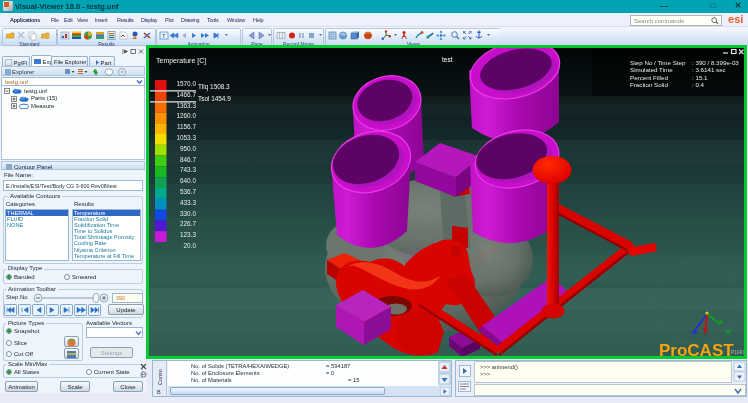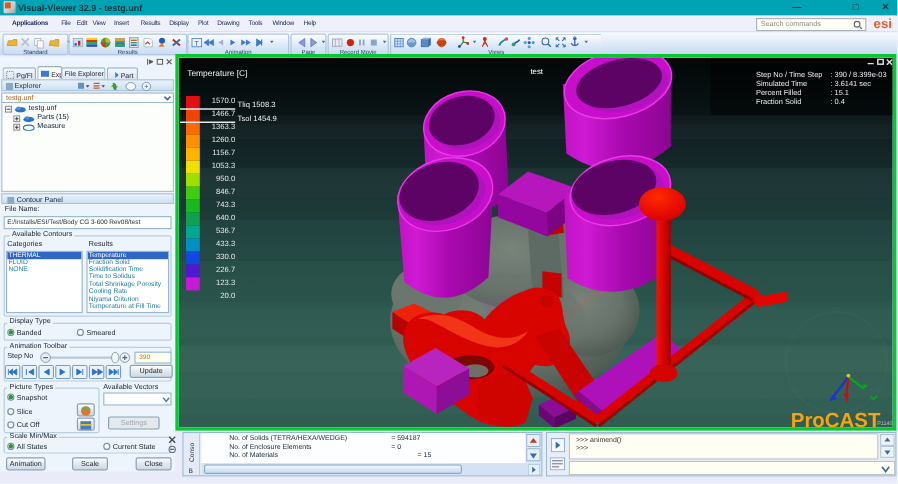--- a/index.html
+++ b/index.html
@@ -38,21 +38,21 @@
 .radio.on i{background:radial-gradient(circle at 50% 50%,#2a9a2a 0 1.6px,#fff 2px);}
 .btn{position:absolute;background:linear-gradient(#fdfefe,#e2e8ee 50%,#cfd8e2);border:1px solid #8aa0b4;border-radius:2px;font-size:6px;color:#1a2430;text-align:center;}
 #consoleL{position:absolute;left:152px;top:360px;width:300px;height:37px;background:#edf2fa;border:1px solid #9cb8d0;}
 #consoleR{position:absolute;left:455px;top:360px;width:292px;height:37px;background:#edf2fa;border:1px solid #9cb8d0;}
 </style>
 </head>
 <body>
 <div id="app">
   <div id="titlebar">
     <div class="ico"></div>
-    <div class="tt">Visual-Viewer 32.9 - testg.unf</div>
+    <div class="tt">Visual-Viewer 18.0 - testg.unf</div>
     <div class="wbtn" style="left:659px;">—</div>
     <div class="wbtn" style="left:708px;">□</div>
     <div class="wbtn" style="left:733px;">✕</div>
   </div>
   <div id="menubar">
     <span style="left:10px;font-weight:bold;">Applications</span>
     <span style="left:51px;">File</span>
     <span style="left:64px;">Edit</span>
     <span style="left:77px;">View</span>
     <span style="left:95px;">Insert</span>

